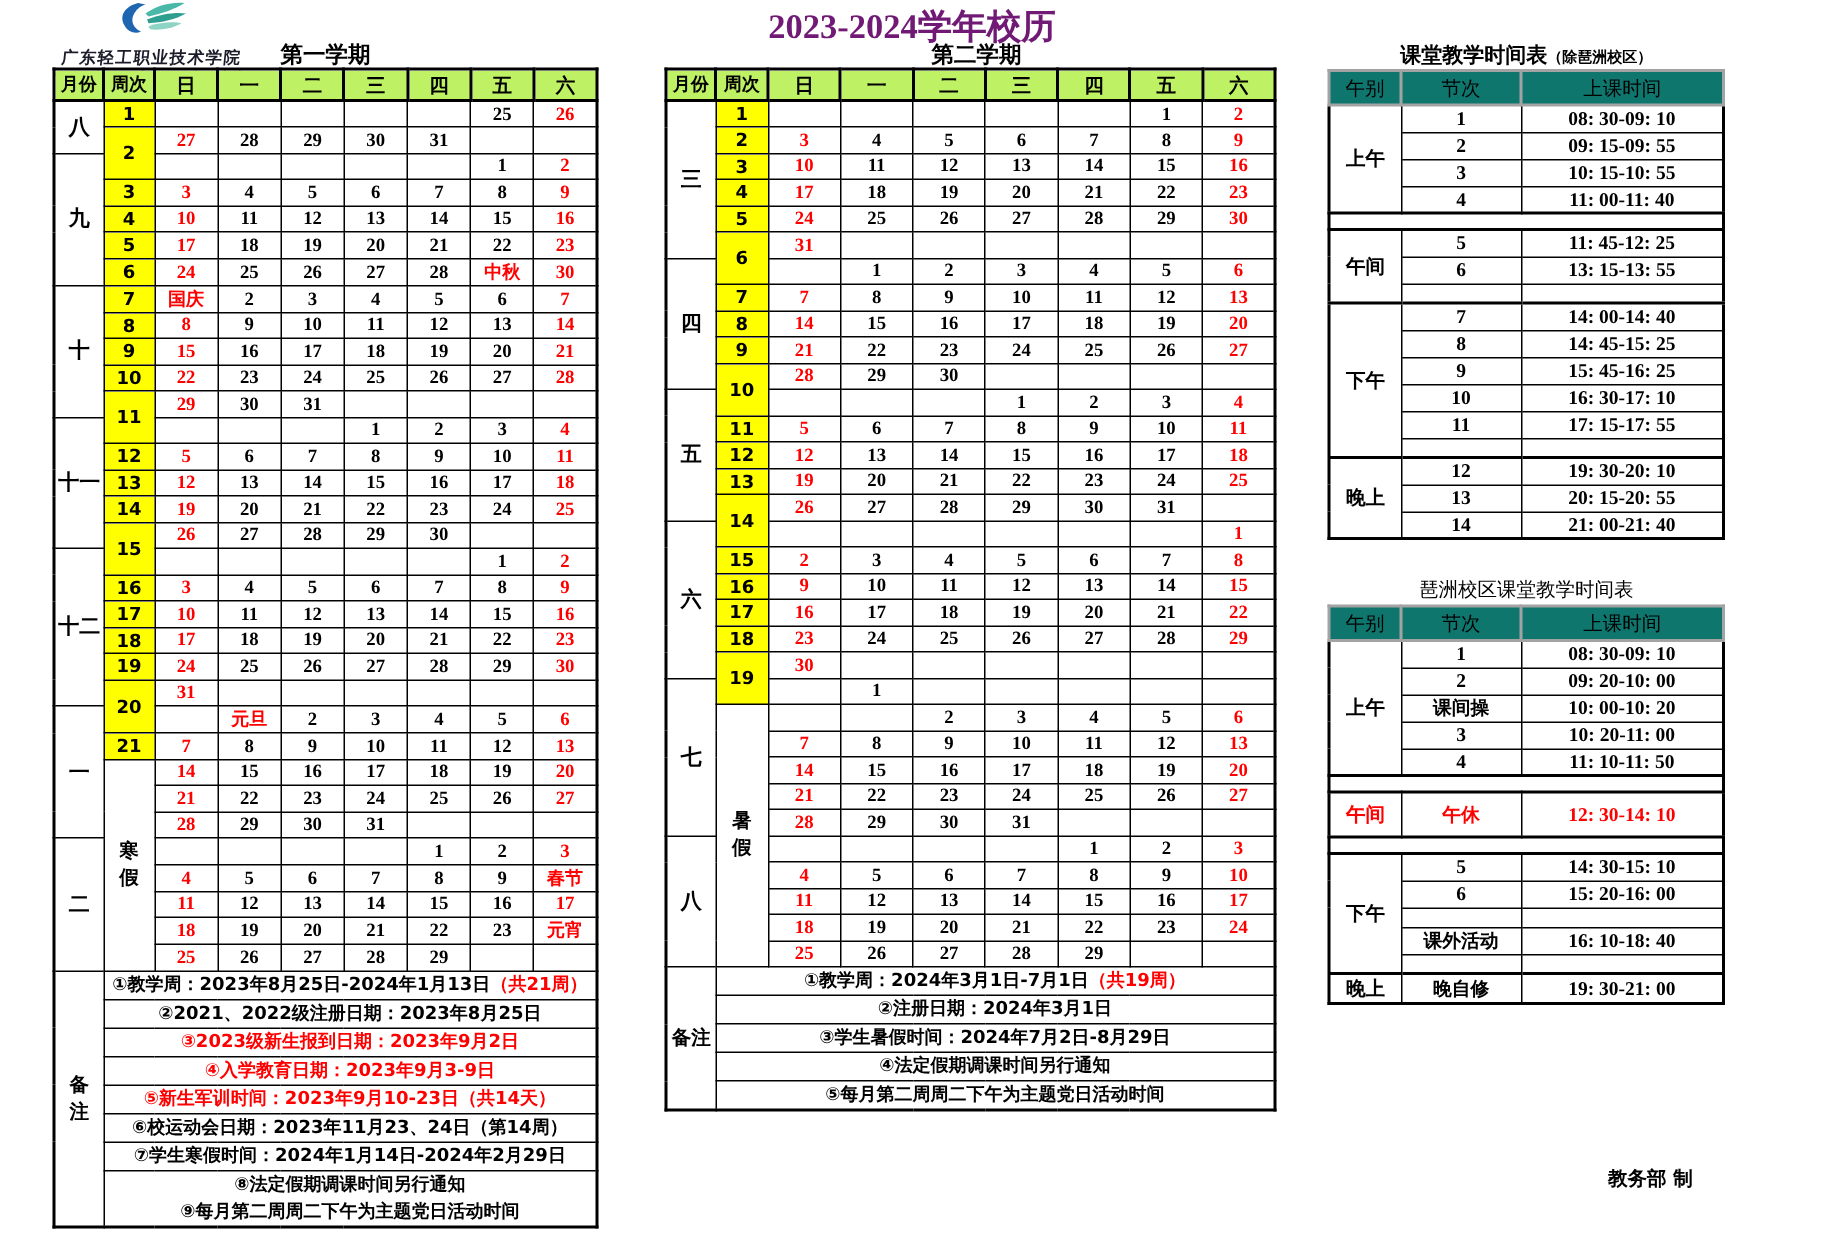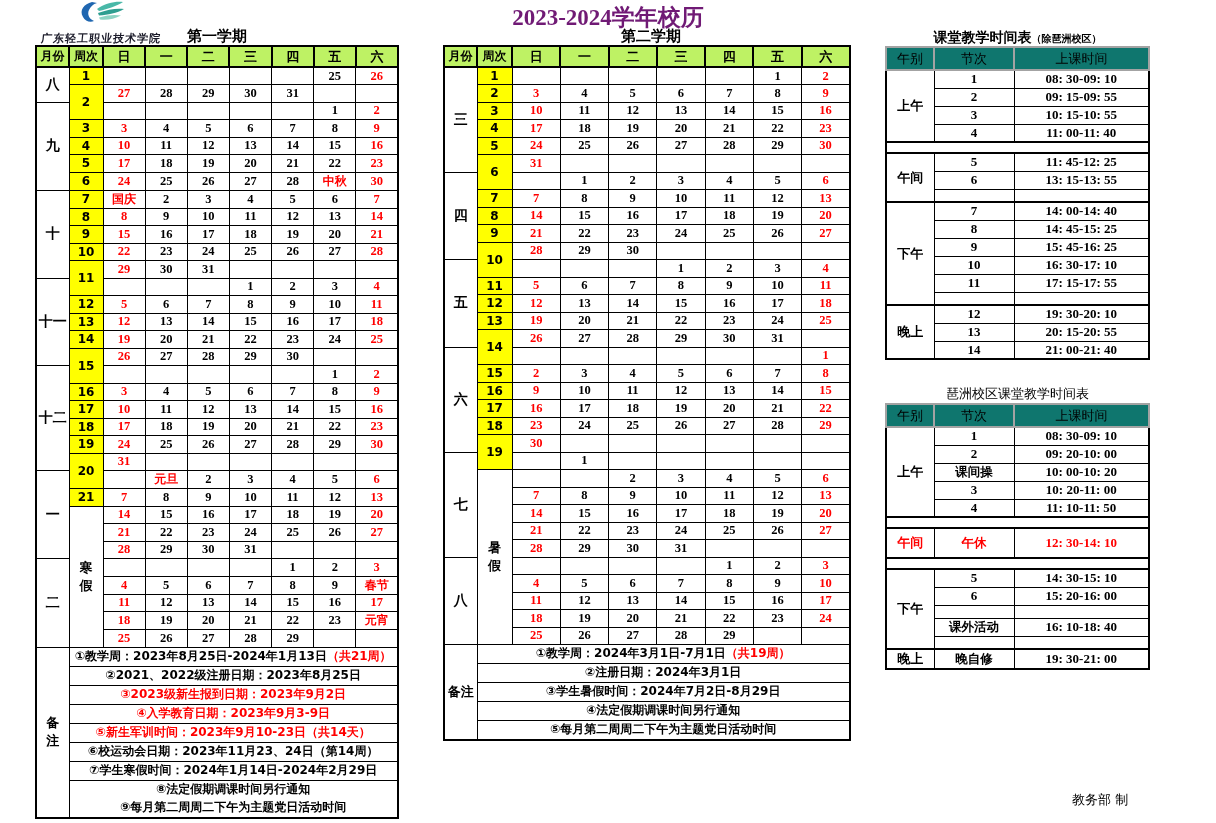--- a/index.html
+++ b/index.html
@@ -43,21 +43,21 @@
   table.tt td{border:1px solid #000;text-align:center;vertical-align:middle;padding:0;
     font-family:"Liberation Serif","DejaVu Serif",serif;font-size:13px;font-weight:bold;}
   td.tt-label{font-family:"DejaVu Sans",sans-serif;font-size:14px;font-weight:bold;border:2px solid #000;}
   td.tt-period.cjk,td.tt-time.cjk{font-family:"DejaVu Sans",sans-serif;font-size:12.5px;}
   tr.tt-row{height:18px;}
   tr.tt-row.tallrow{height:30px;}
   tr.tt-row.blank{height:13px;}
   tr.sec-top td{border-top:2px solid #000;}
   tr.tt-spacer td{border:2px solid #000;height:9px;}
   
-  .footer{position:absolute;left:1072px;top:777px;font-size:13px;font-weight:normal;margin-top:14px;}
+  .footer{position:absolute;left:1072px;top:777px;font-size:13px;font-weight:bold;}
 </style>
 </head>
 <body>
 
 <div class="logo">
   <svg width="48" height="26" viewBox="0 0 48 26">
     <path d="M15 1 C7 3 2 9 6 16 C8 20 13 22 17 20 C12 18 10 13 12 9 C13.5 6 16 3 20 2 Z" fill="#1f66b0"></path>
     <path d="M20 8 C28 2 39 0 46 1 C40 5 31 8 22 10 Z" fill="#49b8a8"></path>
     <path d="M21 12 C31 8 41 7 47 8 C40 12 31 14 22 14.5 Z" fill="#2e9e90"></path>
     <path d="M22 16.5 C31 13.5 39 13.5 44 14.5 C38 18 29 19.5 23 18.5 Z" fill="#8ed4c4"></path>

